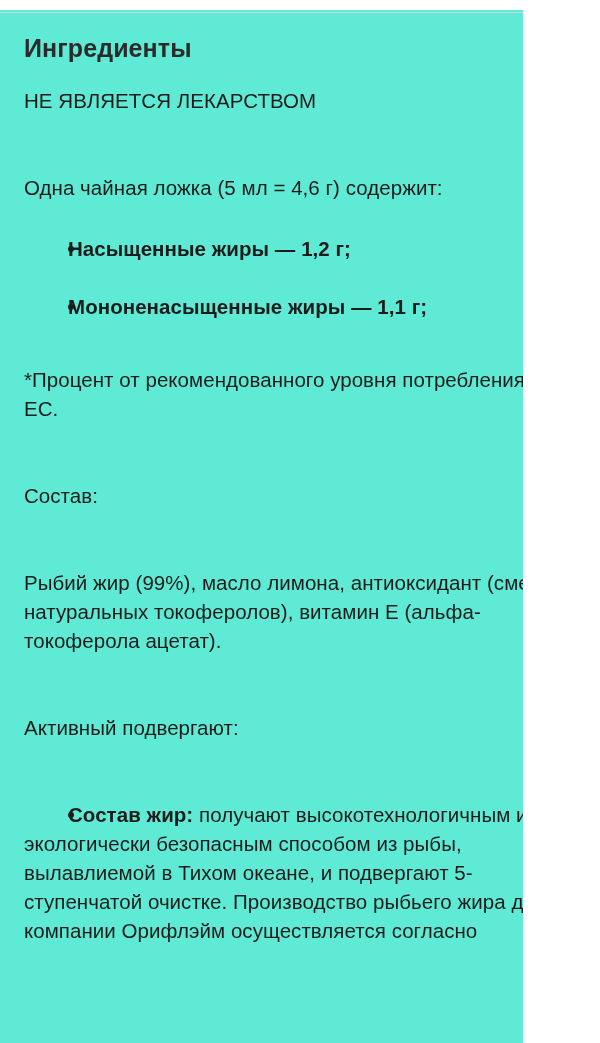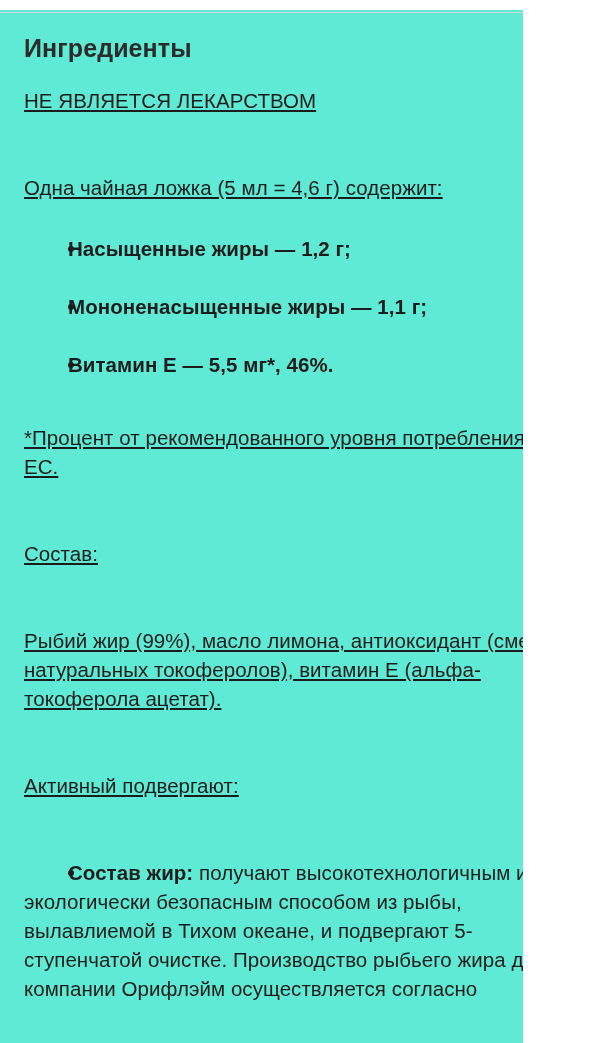--- a/index.html
+++ b/index.html
@@ -69,21 +69,20 @@
     padding: 0 24px 0 24px;
     box-sizing: border-box;
   }
 
   p.para {
     margin: 0;
     font-size: 20.5px;
     line-height: 29px;
     color: #1c1c1c;
     letter-spacing: 0.05px;
-    text-decoration: underline;
   }
   .caps {
     font-size: 21px;
     letter-spacing: 0.2px;
   }
   .spacer-md { height: 32px; }
   .spacer-lg { height: 44px; }
   .spacer-xl { height: 58px; }
 
   ul.bullets {
@@ -164,24 +163,20 @@
 
     <ul class="bullets">
       <li>
         <span class="dot"></span>
         <span class="li-text">Насыщенные жиры — 1,2 г;</span>
       </li>
       <li>
         <span class="dot"></span>
         <span class="li-text">Мононенасыщенные жиры — 1,1 г;</span>
       </li>
-      <li>
-        <span class="dot"></span>
-        <span class="li-text">Витамин Е — 5,5 мг*, 46%.</span>
-      </li>
     </ul>
 
     <div class="spacer-lg"></div>
 
     <p class="para">*Процент от рекомендованного уровня потребления в ЕС.</p>
 
     <div class="spacer-xl"></div>
 
     <p class="para">Состав:</p>
 

